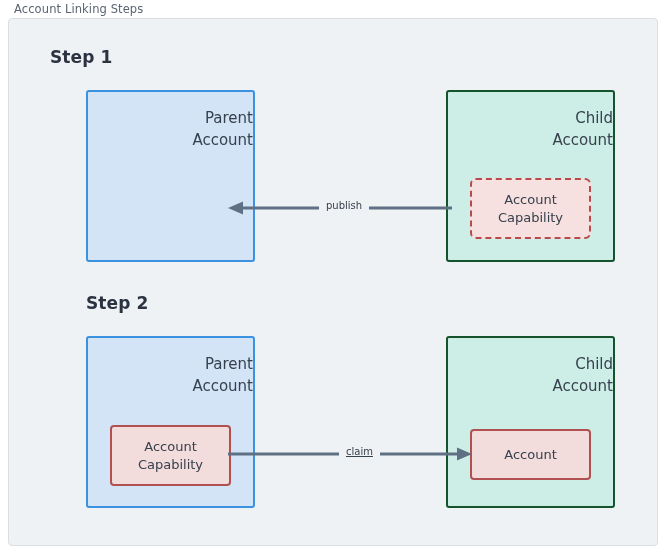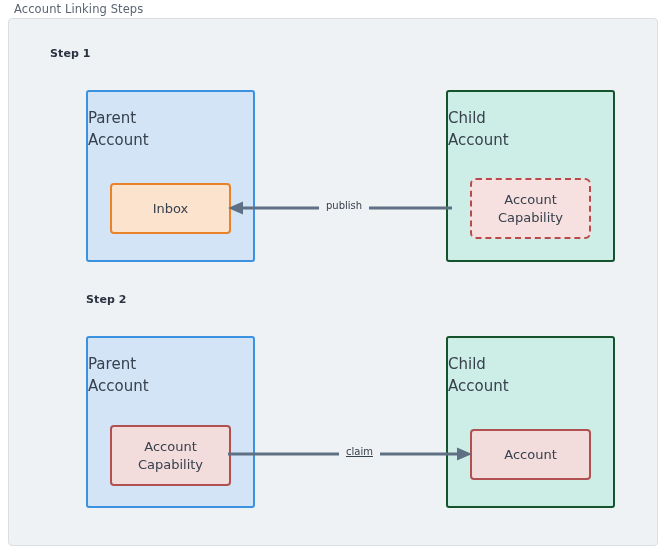--- a/index.html
+++ b/index.html
@@ -37,40 +37,40 @@
     width: 650px;
     height: 528px;
     background: #eff2f5;
     border: 1px solid #d9dfe5;
     border-radius: 4px;
   }
 
   
   .step-label {
     position: absolute;
-    font-size: 11px;
+    font-size: 17px;
     font-weight: bold;
     color: #2b3340;
     letter-spacing: 0.1px;
     white-space: nowrap;
   }
   #step1-label { left: 50px; top: 47px; }
   #step2-label { left: 50px; top: 293px; margin-left: 36px; }
 
   
   .account-box {
     position: absolute;
     border-radius: 3px;
   }
   .account-box .account-title {
     position: absolute;
     left: 0;
     right: 0;
     top: 16px;
-    text-align: left;
+    text-align: right;
     font-size: 15px;
     line-height: 1.45;
     color: #37404d;
     white-space: pre-line;
   }
 
   .parent-box {
     background: #d3e4f7;
     border: 2px solid #3a92e0;
   }
@@ -150,21 +150,20 @@
 
   <div class="frame"></div>
 
   <div class="step-label" id="step1-label">Step 1</div>
 
   <div class="account-box parent-box" id="parent-box-1">
     <div class="account-title">Parent
 Account</div>
   </div>
 
-  <div class="inner-box inbox-style" id="inbox-1">Inbox</div>
 
   <div class="account-box child-box" id="child-box-1">
     <div class="account-title">Child
 Account</div>
   </div>
 
   <div class="inner-box cap-dashed-style" id="cap-dash-1">Account
 Capability</div>
 
   <svg class="arrow-svg" id="arrow-publish-svg" viewBox="0 0 224 36">

